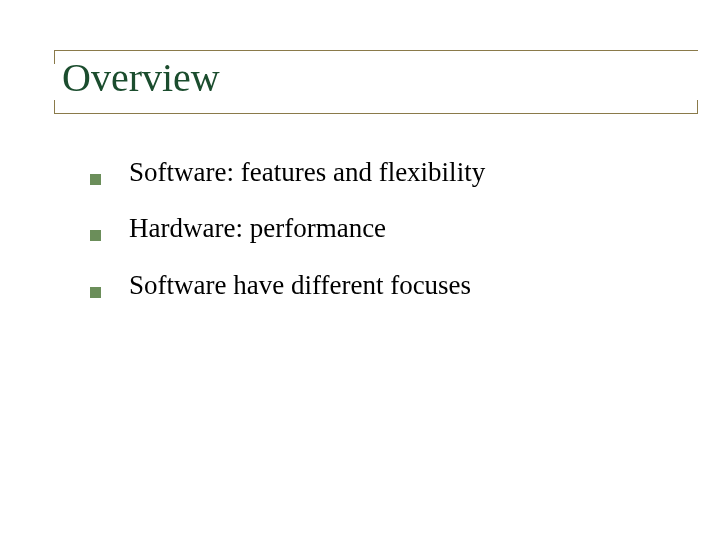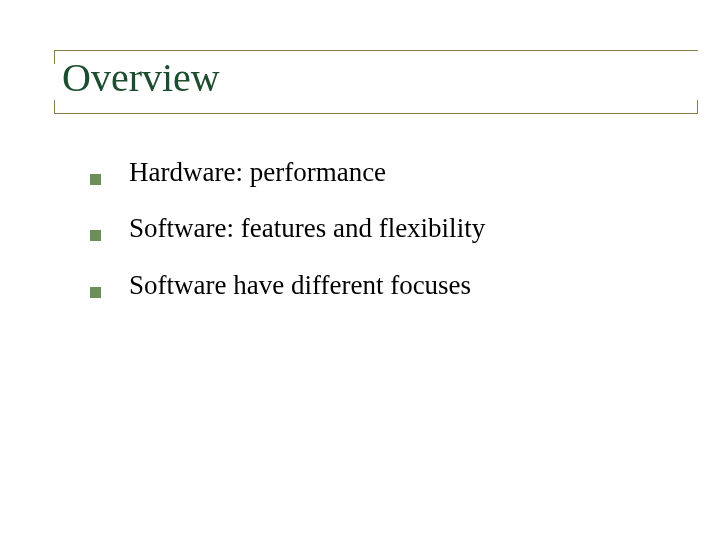--- a/index.html
+++ b/index.html
@@ -100,24 +100,24 @@
     <div class="rule-left-top"></div>
     <h1 class="title">Overview</h1>
     <div class="rule-bottom"></div>
     <div class="rule-left-bottom"></div>
     <div class="rule-right-bottom"></div>
   </div>
 
   <div class="bullets">
     <div class="bullet-row">
       <div class="bullet-icon"></div>
-      <div class="bullet-text">Hardware: performance</div>
+      <div class="bullet-text">Software: features and flexibility</div>
     </div>
     <div class="bullet-row">
       <div class="bullet-icon"></div>
-      <div class="bullet-text">Software: features and flexibility</div>
+      <div class="bullet-text">Hardware: performance</div>
     </div>
     <div class="bullet-row">
       <div class="bullet-icon"></div>
       <div class="bullet-text">Software have different focuses</div>
     </div>
   </div>
 </div>
 
 </body></html>

